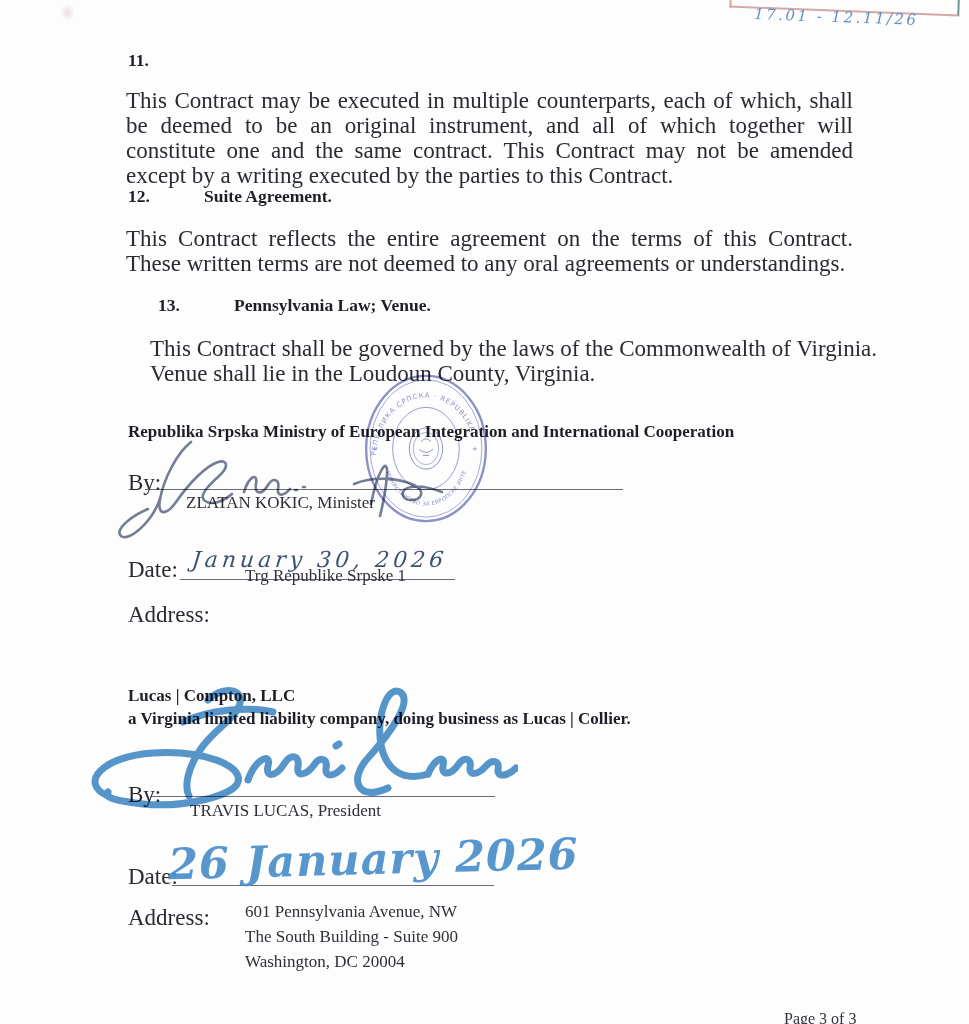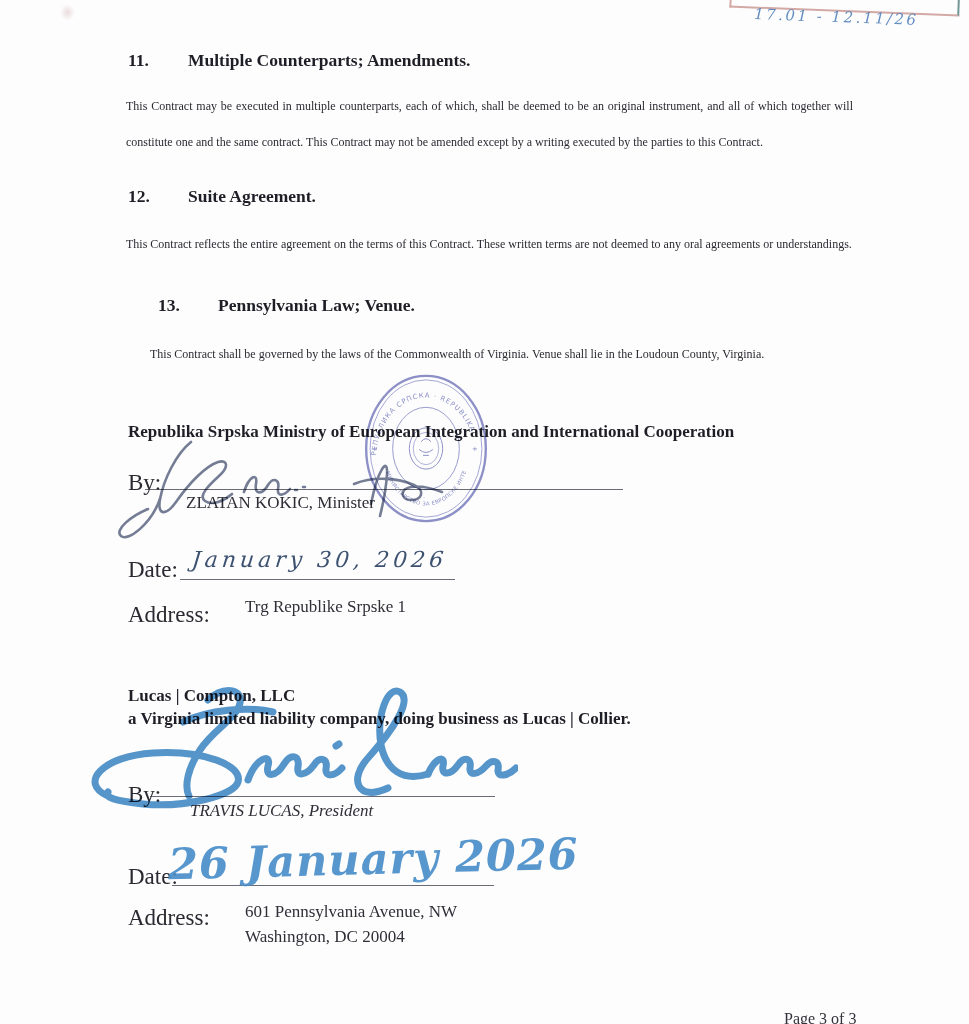--- a/index.html
+++ b/index.html
@@ -8,27 +8,27 @@
     width:969px;height:1024px;
     overflow:hidden;
     background:#fdfdfd;
     font-family:"Liberation Serif", serif;
     color:#2a2a32;
   }
   .abs{position:absolute;}
   
   .sec-head{
     left:128px;width:730px;display:flex;
-    font-weight:bold;font-size:17.5px;color:#1e1e26;
+    font-weight:bold;font-size:17.5px;color:#1e1e26;gap:16px;
   }
   .sec-head .num{width:60px;flex:0 0 60px;}
   
   .sec-body{
     left:126px;width:727px;
-    font-size:12px;line-height:36px;
+    font-size:23px;line-height:25px;
     text-align:justify;color:#2a2a32;
   }
   .bold-line{font-weight:bold;font-size:17px;color:#1e1e26;}
   .label{font-size:23px;color:#2a2a32;}
   .plain{font-size:17px;color:#2f2f38;}
   .rule{border-top:1.6px solid rgba(55,58,72,0.75);height:0;}
   .addr-lines div{height:25px;}
   
   .hand-navy{
     font-family:"DejaVu Serif", serif;font-style:italic;
@@ -64,21 +64,20 @@
 
 <div class="page">
 
   <div class="abs smudge"></div>
 
   <div class="abs corner-box"></div>
   <div class="abs hand-corner" style="left:754px;top:8px;">17.01 - 12.11/26</div>
 
   <div class="abs sec-head" style="top:50px;">
     <span class="num">11.</span>
-    <span>Multiple Counterparts; Amendments.</span>
   </div>
   <div class="abs sec-body" style="top:88px;">This Contract may be executed in multiple counterparts, each of which, shall be deemed to be an original instrument, and all of which together will constitute one and the same contract. This Contract may not be amended except by a writing executed by the parties to this Contract.</div>
 
   <div class="abs sec-head" style="top:186px;">
     <span class="num">12.</span>
     <span>Suite Agreement.</span>
   </div>
   <div class="abs sec-body" style="top:226px;">This Contract reflects the entire agreement on the terms of this Contract. These written terms are not deemed to any oral agreements or understandings.</div>
 
   <div class="abs sec-head" style="top:295px;margin-left:30px;">
@@ -128,48 +127,49 @@
       <text x="112" y="80" font-size="7">+</text>
       <text x="62" y="130" font-size="7">·</text>
     </g>
   </svg>
 
   <div class="abs label" style="left:128px;top:557px;">Date:</div>
   <div class="abs rule" style="left:180px;top:579px;width:275px;"></div>
   <div class="abs hand-navy" style="left:192px;top:547px;">January 30, 2026</div>
 
   <div class="abs label" style="left:128px;top:602px;">Address:</div>
-  <div class="abs addr-lines plain" style="left:245px;top:597px;text-align:center;">
+  <div class="abs addr-lines plain" style="left:245px;top:566px;text-align:center;">
     <div>Trg Republike Srpske 1</div>
   </div>
 
   <div class="abs bold-line" style="left:128px;top:686px;">Lucas | Compton, LLC</div>
   <div class="abs bold-line" style="left:128px;top:709px;width:720px;">a Virginia limited liability company, doing business as Lucas | Collier.</div>
 
   <div class="abs label" style="left:128px;top:782px;">By:</div>
   <div class="abs rule" style="left:150px;top:796px;width:345px;"></div>
-  <div class="abs plain" style="left:190px;top:801px;font-style:italic;">TRAVIS LUCAS, President</div>
+  <div class="abs plain" style="left:190px;top:801px;">TRAVIS LUCAS, President</div>
 
   <svg class="abs sig-svg" style="left:88px;top:668px;" width="430" height="152" viewBox="0 0 430 152">
     <g fill="none" stroke="#4a8fc9" stroke-width="7" stroke-linecap="round" stroke-linejoin="round" opacity="0.93">
       <path d="M 20 128 C -10 115 15 88 65 85 C 118 82 155 98 150 114 C 146 128 95 140 55 136 C 30 133 15 130 20 124"></path>
       <path d="M 120 32 C 135 18 155 20 152 35 C 149 50 125 62 112 82 C 100 100 96 118 101 128"></path>
       <path d="M 95 54 C 120 42 160 38 185 44"></path>
       <path d="M 160 112 C 168 90 184 84 180 98 C 177 110 188 109 196 96 C 203 85 212 87 210 99 C 208 109 218 108 226 97 C 232 88 240 90 238 101 C 237 109 246 109 254 100"></path>
       <path d="M 248 78 l 3 -2"></path>
       <path d="M 300 120 C 270 134 260 112 280 90 C 305 62 325 32 312 24 C 300 17 288 47 293 77 C 298 102 315 114 340 106"></path>
       <path d="M 340 106 C 347 90 358 86 355 98 C 353 108 363 107 370 97 C 376 88 384 90 382 100 C 381 108 390 107 398 98 C 404 91 412 92 410 102 C 409 110 420 108 428 100"></path>
     </g>
   </svg>
 
   <div class="abs label" style="left:128px;top:864px;">Date:</div>
   <div class="abs rule" style="left:172px;top:885px;width:322px;"></div>
   <div class="abs hand-blue-big" style="left:168px;top:834px;">26 January 2026</div>
 
   <div class="abs label" style="left:128px;top:905px;">Address:</div>
   <div class="abs addr-lines plain" style="left:245px;top:902px;">
     <div>601 Pennsylvania Avenue, NW</div>
+    <div>The South Building - Suite 900</div>
     <div>Washington, DC 20004</div>
   </div>
 
   <div class="abs page-num" style="left:784px;top:1010px;">Page 3 of 3</div>
 
 </div>
 
 </body></html>

